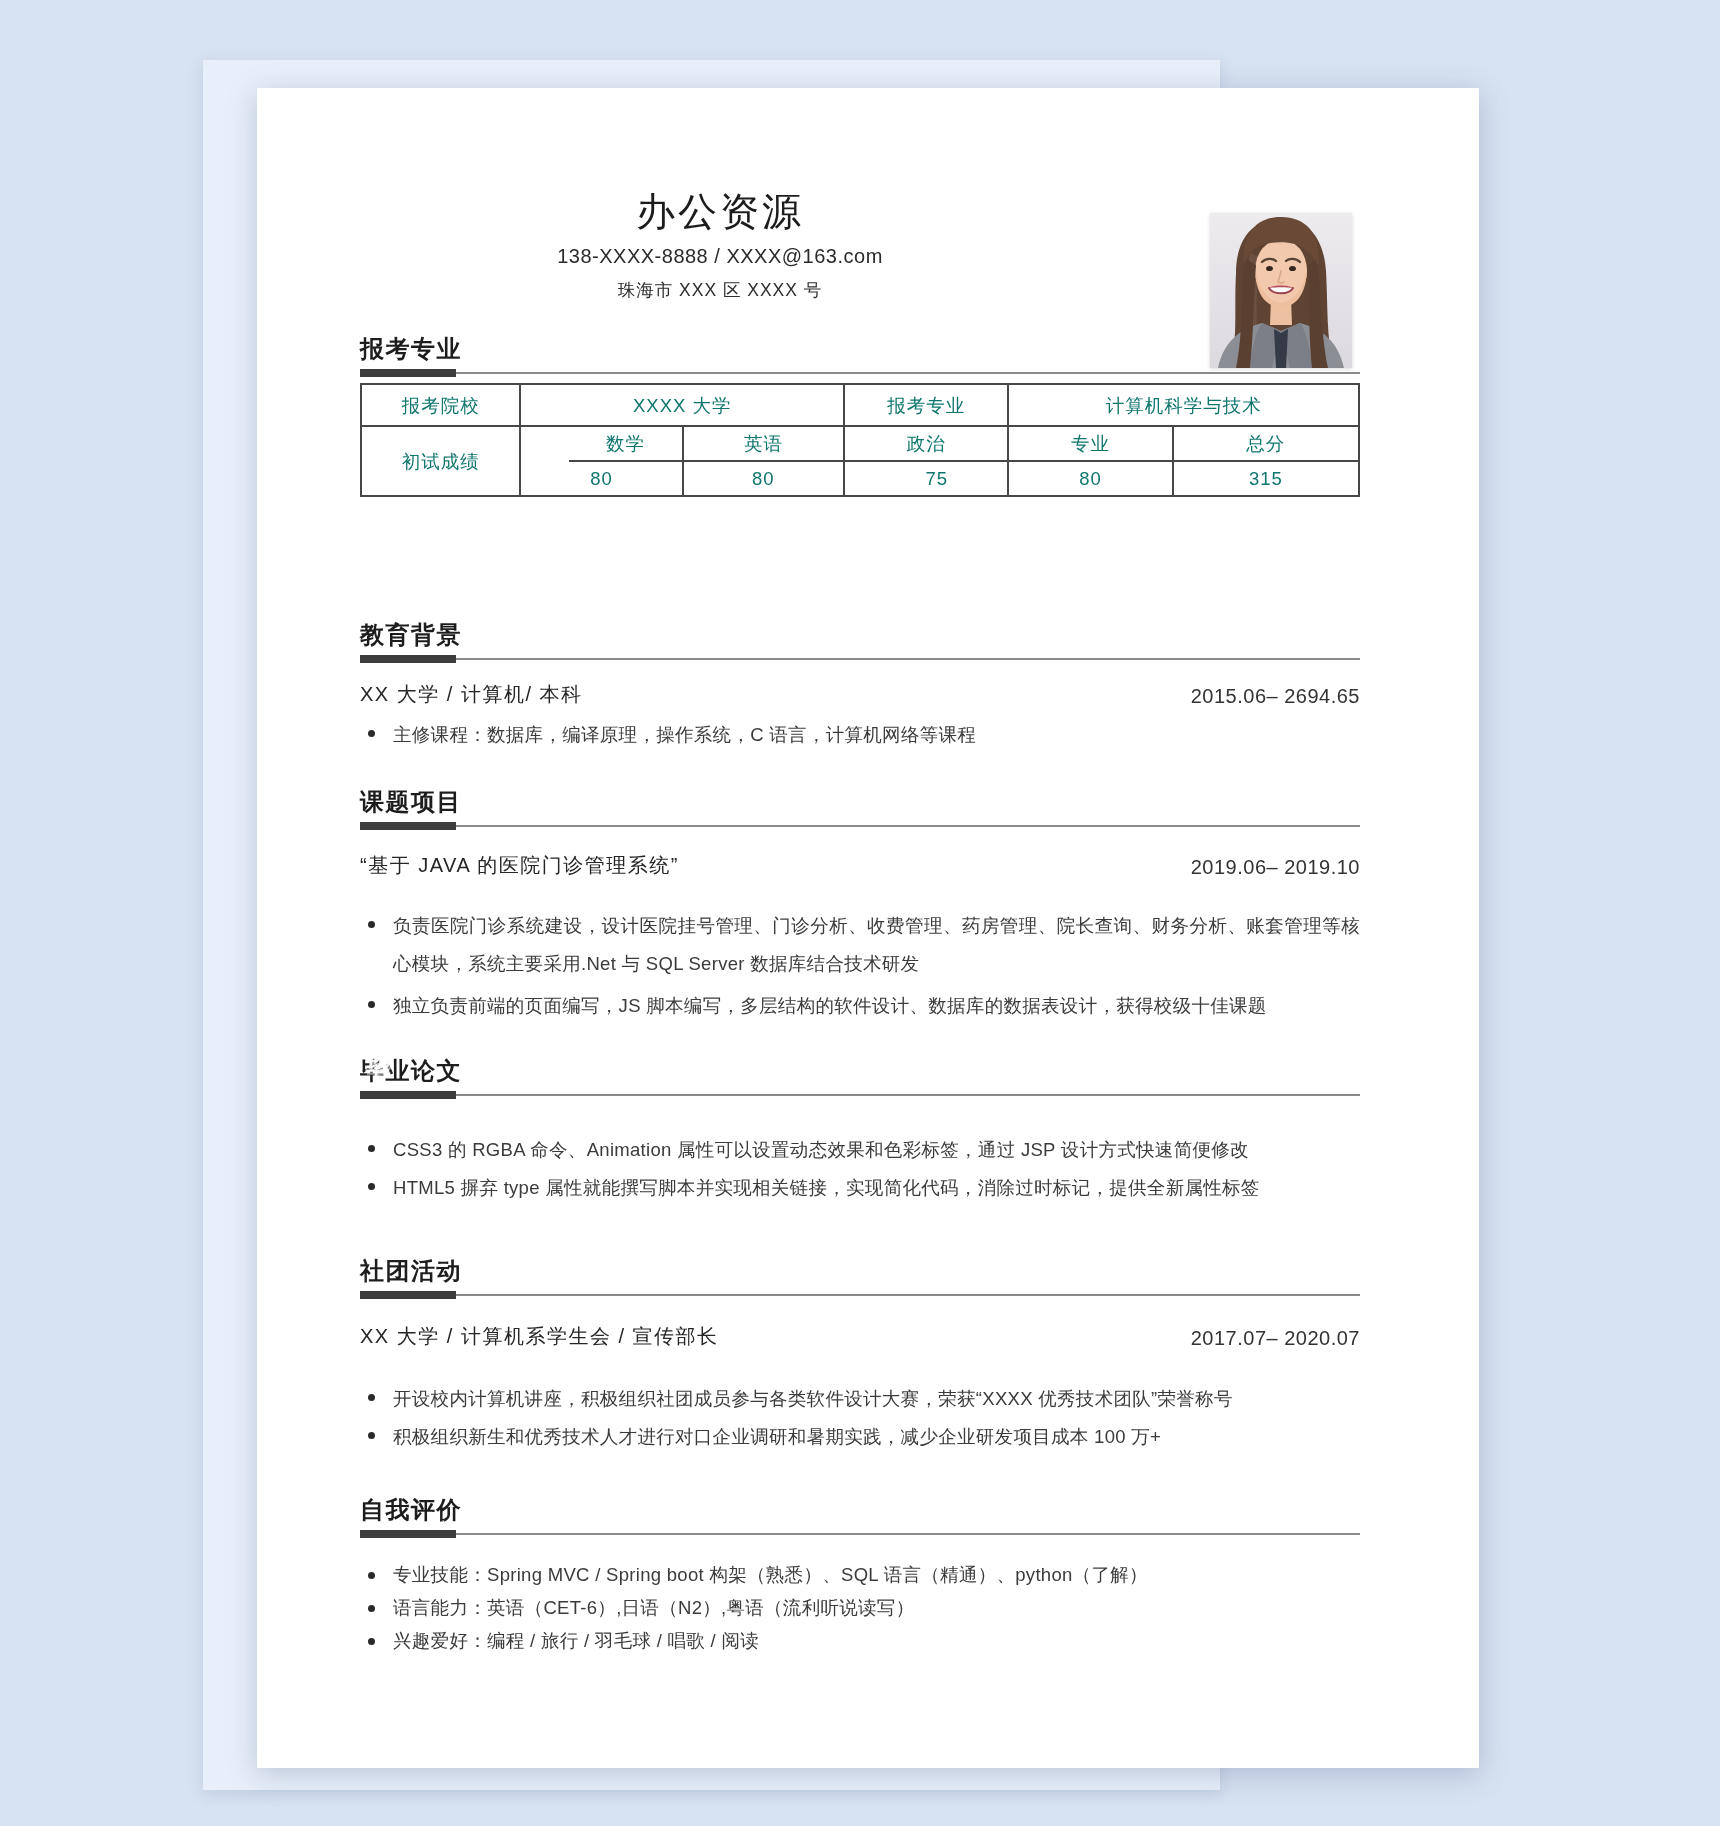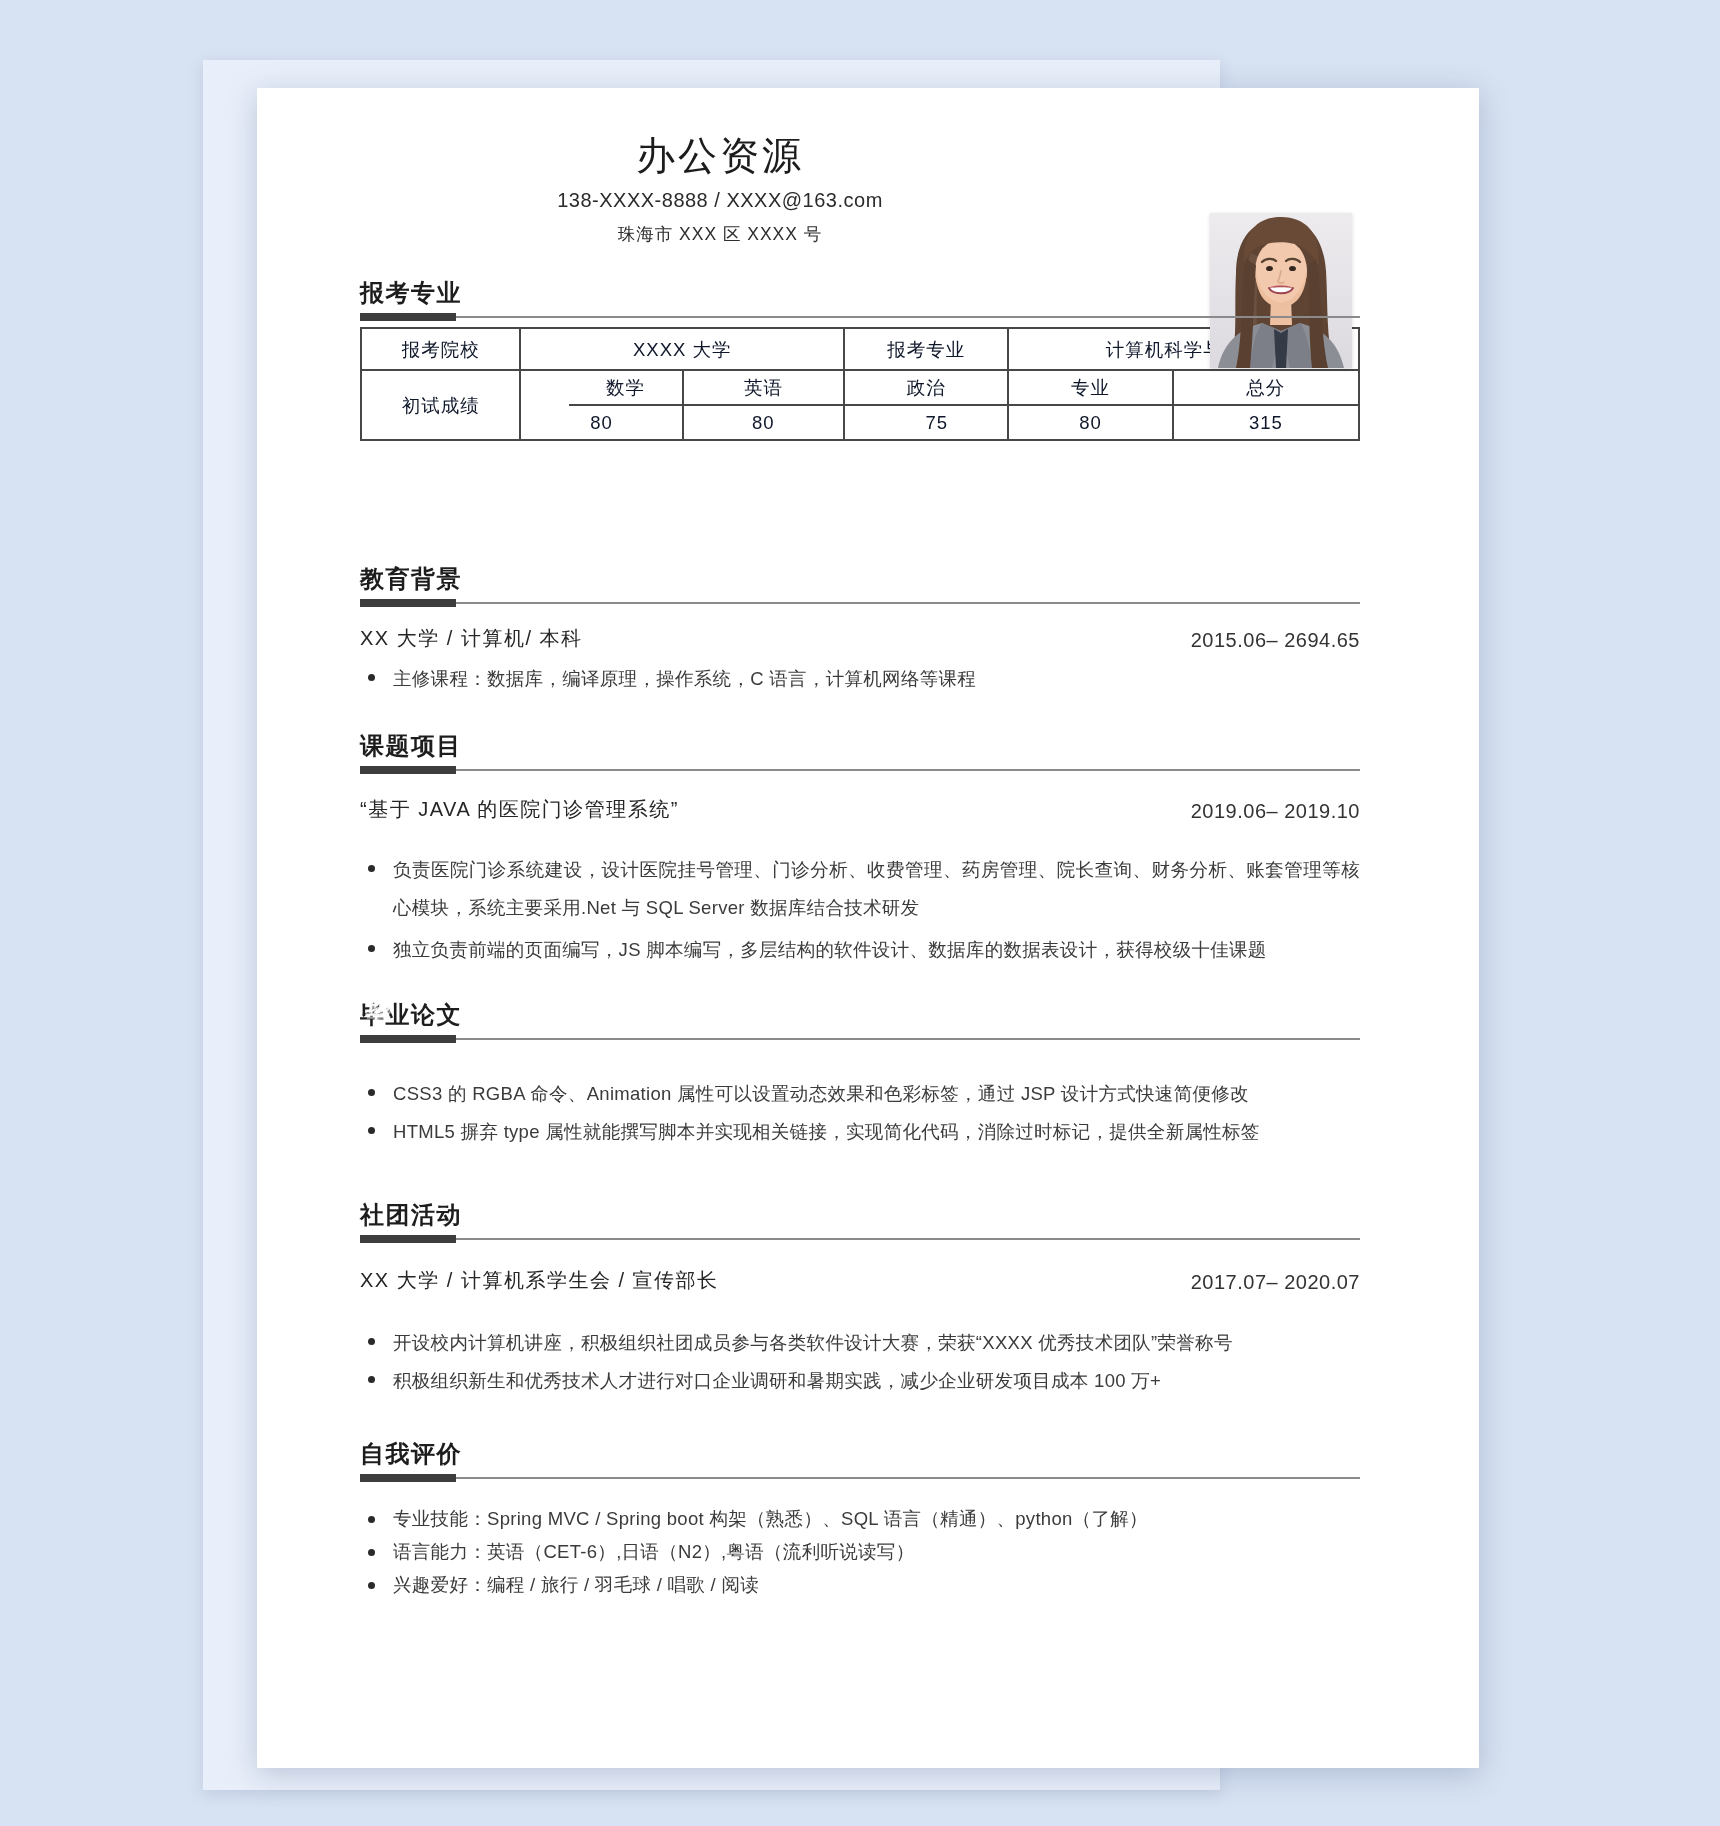--- a/index.html
+++ b/index.html
@@ -12,21 +12,21 @@
   .back-sheet{
     position:absolute;left:203px;top:60px;width:1017px;height:1730px;
     background:#e9effa;box-shadow:0 4px 14px rgba(90,110,150,.18);
   }
   .page{
     position:absolute;left:257px;top:88px;width:1222px;height:1680px;
     background:#ffffff;box-shadow:0 6px 28px rgba(80,100,140,.30);
     box-sizing:border-box;padding:0 119px 0 103px;
   }
   
-  .header{padding-top:44px;width:720px;text-align:center;}
+  .header{padding-top:100px;width:720px;text-align:center;}
   .name{font-size:39px;line-height:48px;color:#1c1c1c;letter-spacing:3px;}
   .contact{margin-top:8px;font-size:20px;line-height:24px;color:#2b2b2b;letter-spacing:.5px;}
   .address{margin-top:12px;font-size:17.5px;line-height:21px;color:#2e2e2e;letter-spacing:1px;}
   .photo{
     position:absolute;right:127px;top:125px;width:142px;height:155px;
     box-shadow:0 1px 4px rgba(0,0,0,.15);
   }
   .photo svg{display:block;}
   
   .sec-title{font-size:24px;line-height:32px;font-weight:bold;color:#1d1d1d;letter-spacing:1.5px;margin-bottom:4px;}
@@ -41,21 +41,21 @@
   .bullet{display:flex;align-items:flex-start;}
   .dot{flex:none;width:7px;height:7px;border-radius:50%;background:#2a2a2a;margin:14px 0 0 8px;}
   .btext{margin-left:18px;font-size:18.5px;line-height:38px;color:#3b3b3b;text-align:justify;letter-spacing:.3px;}
   
   .table{
     display:grid;
     grid-template-columns:16% 16.3% 16.2% 16.5% 16.5% 18.5%;
     grid-template-rows:42px 35px 33px;
     border:2px solid #474747;
     margin-top:6px;
-    font-size:18.5px;color:#0f172a;letter-spacing:1px;
+    font-size:18.5px;color:#0f766e;letter-spacing:1px;
   }
   .cell{display:flex;align-items:center;justify-content:center;box-sizing:border-box;}
   .br{border-right:2px solid #474747;}
   .bb{border-bottom:2px solid #474747;}
   
   .glitch{position:relative;display:inline-block;}
   .glitch::after{
     content:attr(data-glyph);
     position:absolute;left:3px;top:-4px;
     color:rgba(255,255,255,.92);

